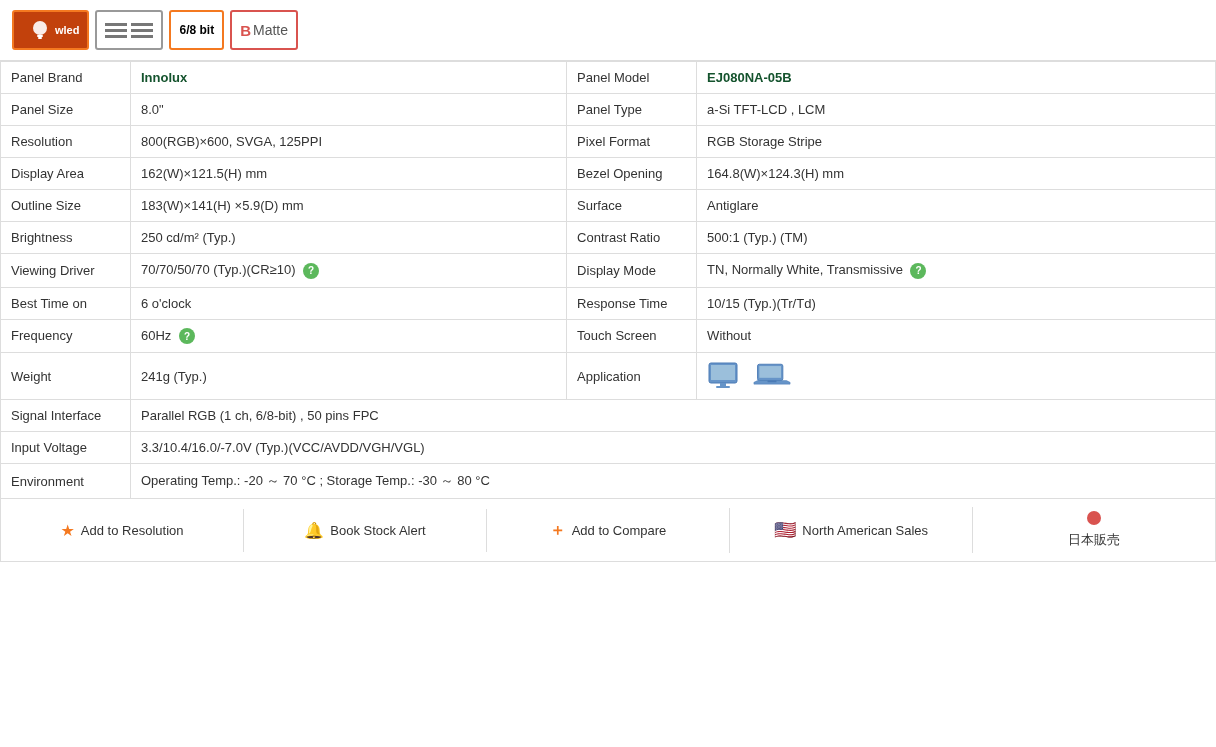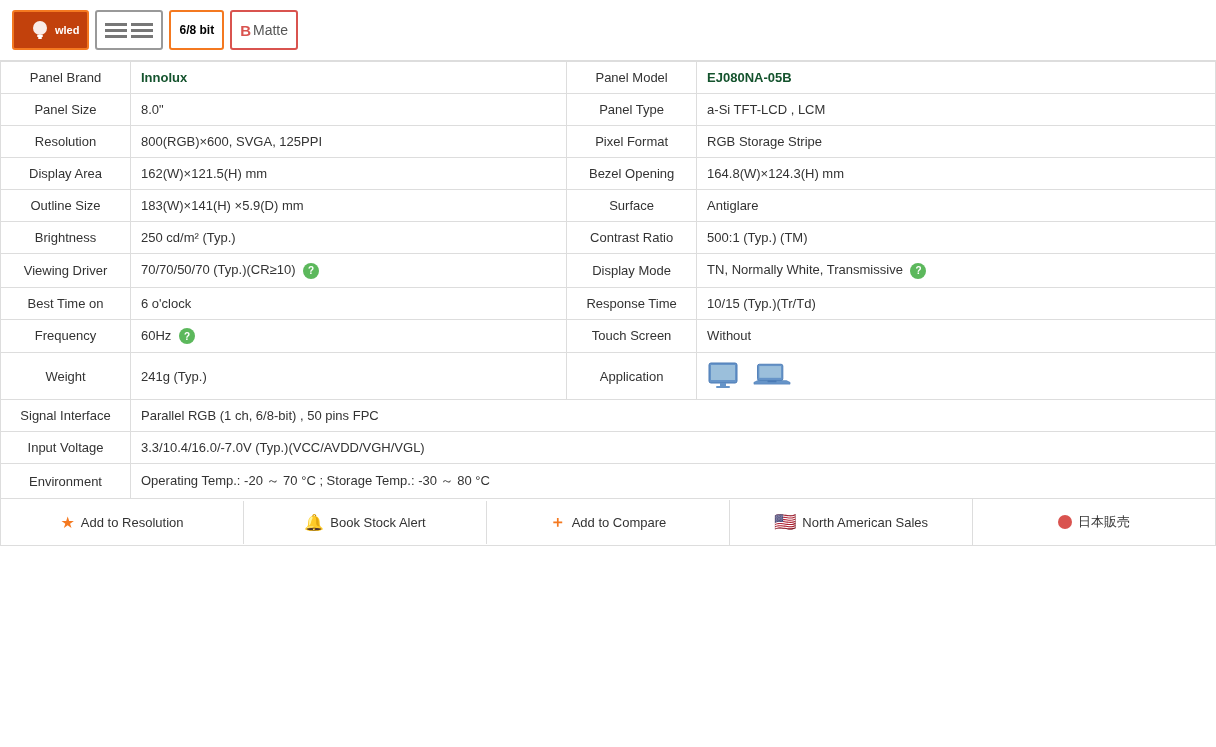--- a/index.html
+++ b/index.html
@@ -76,21 +76,20 @@
       border: 1px solid #ddd;
       padding: 8px 10px;
       vertical-align: middle;
     }
 
     .label-cell {
       color: #333;
       font-weight: normal;
       width: 130px;
       background: #fff;
-      text-align: center;
     }
 
     .value-cell {
       color: #333;
     }
 
     .value-cell a, .link-value {
       color: #14532d;
       text-decoration: none;
       font-weight: bold;
@@ -140,20 +139,21 @@
       cursor: pointer;
       font-size: 13px;
       color: #333;
       font-family: Arial, sans-serif;
       flex: 1;
       justify-content: center;
     }
 
     .action-btn:last-child {
       border-right: none;
+      flex-direction: column;
     }
 
     .star-icon {
       color: #f47920;
       font-size: 16px;
     }
 
     .plus-icon {
       font-size: 16px;
       color: #f47920;

